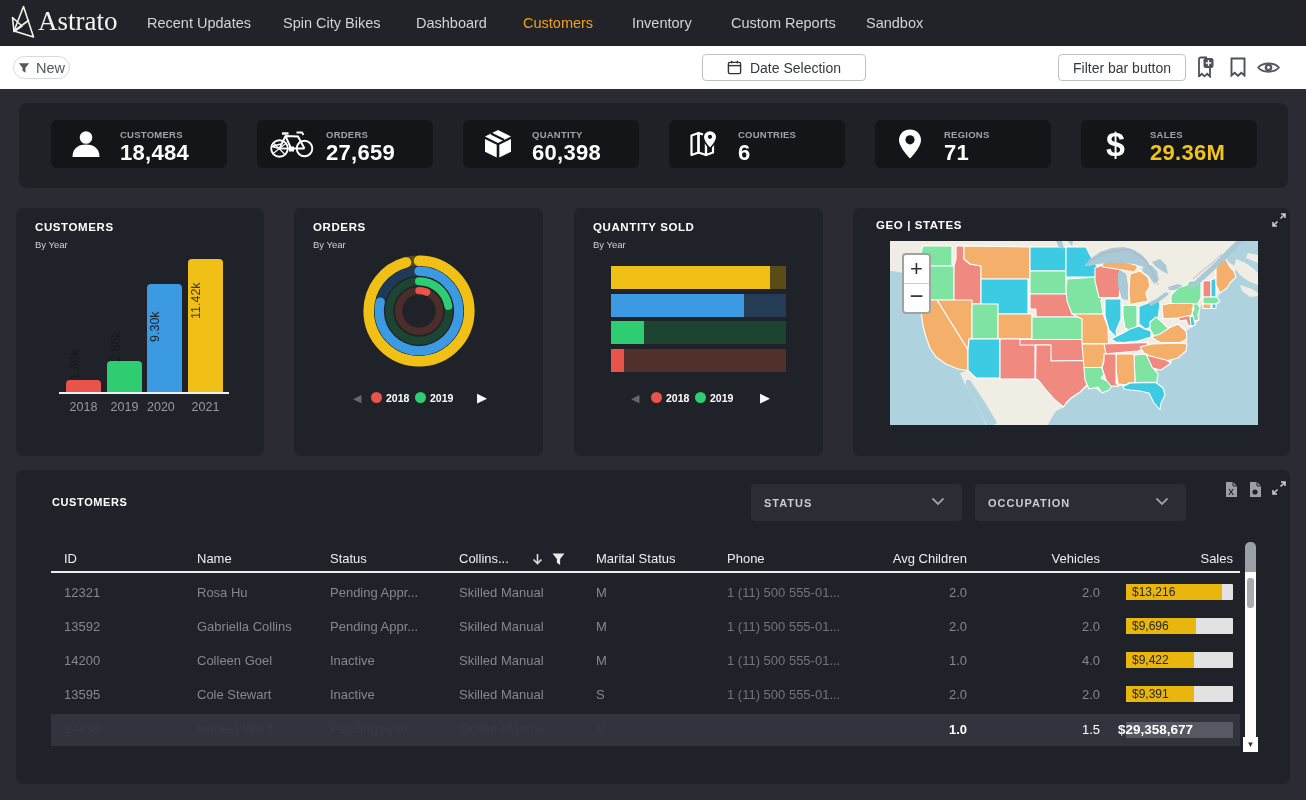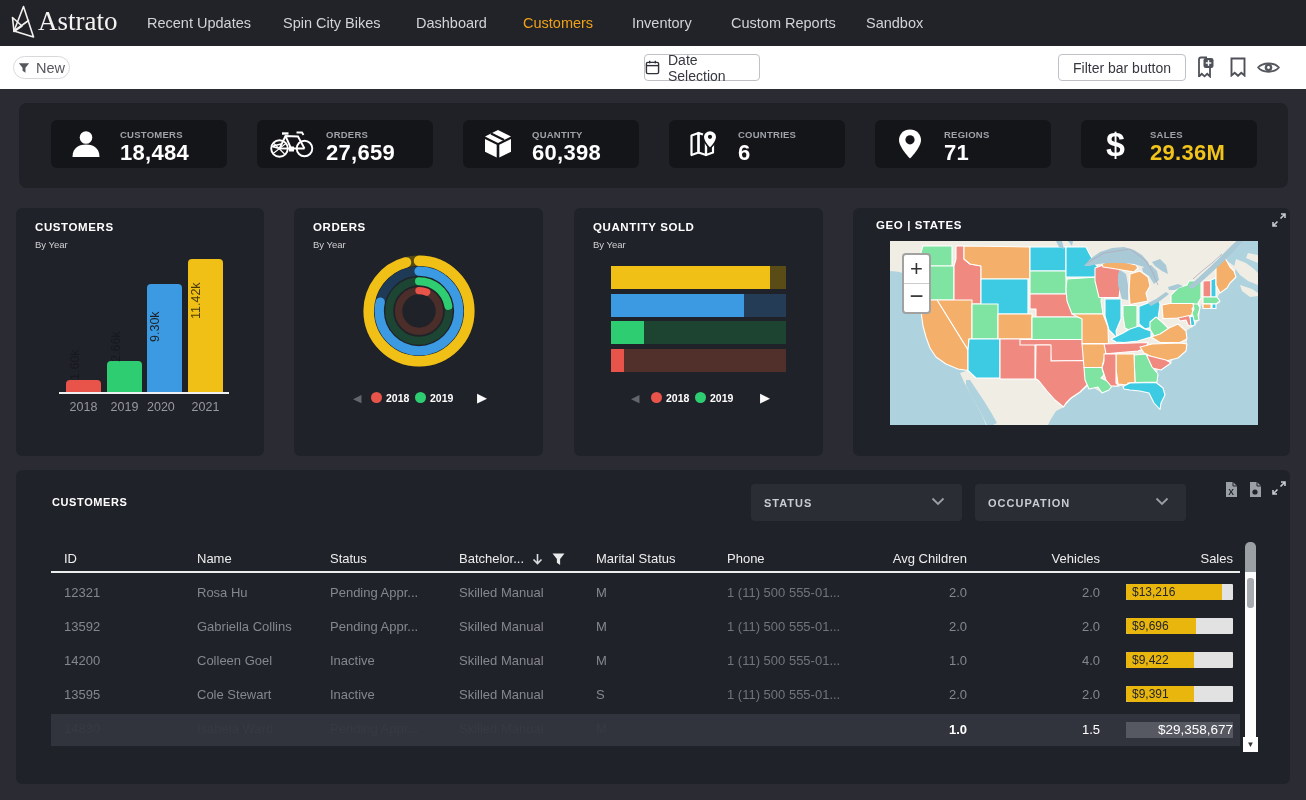--- a/index.html
+++ b/index.html
@@ -47,21 +47,21 @@
  <span class="navitem" style="left:523px;color:#f0a216">Customers</span>
  <span class="navitem" style="left:632px">Inventory</span>
  <span class="navitem" style="left:731px">Custom Reports</span>
  <span class="navitem" style="left:866px">Sandbox</span>
 </div>
 <div id="bar">
  <div class="btn" style="left:13px;top:10px;width:57px;height:23px;border-radius:12px;border-color:#d8d9da;gap:6px;font-size:14.5px;color:#55575d">
   <svg width="12" height="12" viewBox="0 0 14 14">
           <path d="M1,1.5 H13 L8.7,6.8 V12.5 L5.3,10.2 V6.8 Z" fill="#55575d"></path>
         </svg>New</div>
- <div class="btn" style="left:644px;width:116px">
+ <div class="btn" style="left:702px;width:164px">
   <svg width="15" height="15" viewBox="0 0 16 16">
           <g fill="none" stroke="#2f323b" stroke-width="1.5">
             <rect x="1.5" y="2.5" width="13" height="12" rx="1.5"></rect>
             <line x1="1.5" y1="6" x2="14.5" y2="6"></line>
             <line x1="5" y1="0.8" x2="5" y2="3.6"></line>
             <line x1="11" y1="0.8" x2="11" y2="3.6"></line>
           </g>
         </svg>
   Date Selection</div>
  <div class="btn" style="left:1058px;width:128px">Filter bar button</div>
@@ -341,21 +341,21 @@
  <svg class="abs" style="left:1255px;top:10px" width="16" height="16" viewBox="0 0 16 16">
         <g stroke="#c6c9cd" stroke-width="1.6" fill="none">
           <path d="M9.5,6.5 L14,2 M10,2 H14 V6"></path>
           <path d="M6.5,9.5 L2,14 M2,10 V14 H6"></path>
         </g>
       </svg>
 
  <div class="th" style="left:48px;top:81px">ID</div>
  <div class="th" style="left:181px;top:81px">Name</div>
  <div class="th" style="left:314px;top:81px">Status</div>
- <div class="th" style="left:443px;top:81px">Batchelor...</div>
+ <div class="th" style="left:443px;top:81px">Collins...</div>
  <svg class="abs" style="left:516px;top:83px" width="11" height="12" viewBox="0 0 11 12">
         <path d="M5.5,1 V10 M1.5,6.5 L5.5,10.5 L9.5,6.5" stroke="#dcdde0" stroke-width="1.6" fill="none"></path>
       </svg>
  <svg class="abs" style="left:536px;top:83px" width="13" height="13" viewBox="0 0 12 12">
         <path d="M0.5,0.5 H11.5 L7.5,5.5 V11 L4.5,9 V5.5 Z" fill="#e8e9eb"></path>
       </svg>
  <div class="th" style="left:580px;top:81px">Marital Status</div>
  <div class="th" style="left:711px;top:81px">Phone</div>
  <div class="th tr-right" style="left:851px;top:81px;width:100px">Avg Children</div>
  <div class="th tr-right" style="left:984px;top:81px;width:100px">Vehicles</div>
@@ -409,21 +409,21 @@
 
  <div class="abs" style="left:35px;top:244px;width:1189px;height:32px;background:#31343d;overflow:hidden">
   <div class="td" style="left:13px;top:7px;color:#373a43">14830</div>
         <div class="td" style="left:146px;top:7px;color:#373a43">Isabela Ward</div>
         <div class="td" style="left:279px;top:7px;color:#373a43">Pending Appr...</div>
         <div class="td" style="left:408px;top:7px;color:#373a43">Skilled Manual</div>
         <div class="td" style="left:545px;top:7px;color:#373a43">M</div>
   <div class="abs" style="left:1075px;top:8px;width:107px;height:16px;background:#565962"></div>
   <div class="abs tr-right" style="left:816px;top:8px;width:100px;font-size:13px;font-weight:bold;color:#fff">1.0</div>
   <div class="abs tr-right" style="left:949px;top:8px;width:100px;font-size:13px;font-weight:normal;color:#fff">1.5</div>
-  <div class="abs tr-right" style="left:1032px;top:8px;width:150px;font-size:13.5px;font-weight:normal;color:#fff">$29,358,677</div>
+  <div class="abs tr-right" style="left:992px;top:8px;width:150px;font-size:13.5px;font-weight:bold;color:#fff">$29,358,677</div>
  </div>
 
  <div class="abs" style="left:1229px;top:72px;width:11px;height:30px;background:#9ba0a5;border-radius:5px 5px 0 0"></div>
  <div class="abs" style="left:1229px;top:102px;width:11px;height:174px;background:#fdfdfd">
   <div class="abs" style="left:2px;top:6px;width:7px;height:30px;background:#a7abb0;border-radius:3px"></div>
   <div class="abs" style="left:2px;bottom:3px;color:#555;font-size:7px">▼</div>
  </div>
  <div class="abs" style="left:1227px;top:267px;width:15px;height:15px;background:#fff;text-align:center;font-size:8px;color:#333;line-height:15px">▼</div>
 </div>
 </div>

